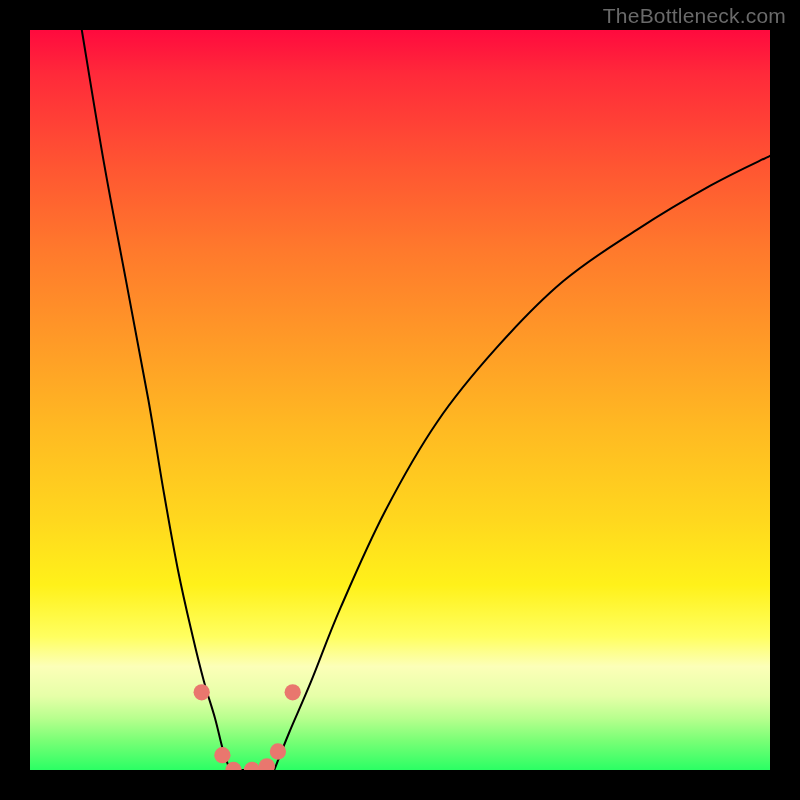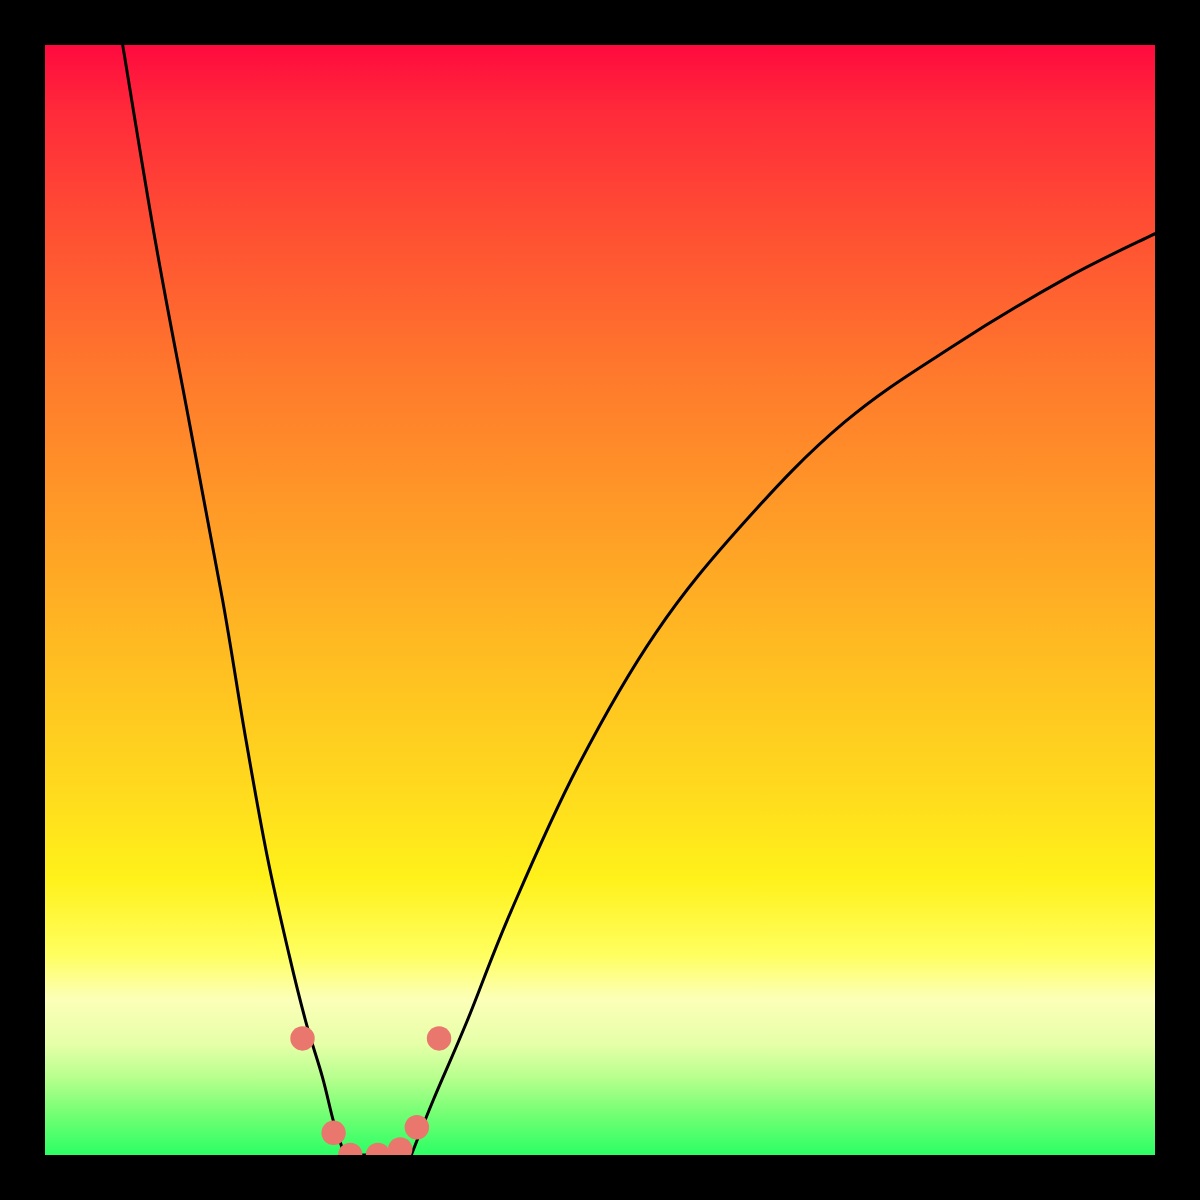--- a/index.html
+++ b/index.html
@@ -54,20 +54,21 @@
     left: 0;
     top: 0;
     width: 740px;
     height: 740px;
   }
 </style>
 </head>
 <body>
 
 <div class="outer">
+  <div class="watermark">TheBottleneck.com</div>
   <div class="plot">
     <svg class="curve" viewBox="0 0 740 740" preserveAspectRatio="none">
       <g id="series-group">
           <path d="M 51.800000000000004 0 C 55.79600000000001 23.976000000000006, 66.008 87.91200000000006, 74 133.20000000000005 C 81.992 178.48800000000003, 88.208 208.97599999999997, 96.2 251.59999999999997 C 104.19200000000001 294.22399999999993, 111.74000000000001 332.704, 118.4 370 C 125.06 407.296, 127.87199999999999 428.164, 133.2 458.8 C 138.528 489.43600000000004, 142.672 513.5600000000001, 148 540.2 C 153.328 566.84, 158.138 586.8199999999999, 162.8 606.8 C 167.46200000000002 626.78, 169.90399999999997 636.548, 173.89999999999998 651.2 C 177.896 665.8520000000001, 181.67 676.2120000000001, 185 688.2 C 188.33 700.188, 189.736 708.476, 192.4 717.8 C 195.06400000000002 727.1239999999999, 198.46800000000002 736.004, 199.8 740" fill="none" stroke="#000000" stroke-width="2" stroke-linecap="round"></path>
           <path d="M 244.20000000000002 740 C 246.864 733.34, 252.34 718.984, 259 703 C 265.65999999999997 687.016, 271.876 673.844, 281.2 651.2 C 290.524 628.556, 297.48 607.836, 310.8 577.2 C 324.12 546.5640000000001, 337.88399999999996 514.3, 355.2 481 C 372.516 447.7, 387.02000000000004 421.504, 407.00000000000006 392.20000000000005 C 426.9800000000001 362.8960000000001, 443.556 343.50800000000004, 466.2 318.20000000000005 C 488.844 292.89200000000005, 507.49199999999996 272.912, 532.8 251.59999999999997 C 558.108 230.28799999999998, 580.16 217.11600000000007, 606.8 199.80000000000007 C 633.4399999999999 182.48400000000007, 656.8240000000001 168.71999999999997, 680.8000000000001 155.39999999999998 C 704.7760000000001 142.07999999999998, 729.344 131.12800000000004, 740 125.80000000000007" fill="none" stroke="#000000" stroke-width="2" stroke-linecap="round"></path>
           <path d="M 199.8 740 C 207.792 740, 236.20800000000003 740, 244.20000000000002 740" fill="none" stroke="#000000" stroke-width="2" stroke-linecap="round"></path>
         </g>
       <g id="marker-group">
           <circle cx="171.67999999999998" cy="662.3" r="8.14" fill="#e9776e"></circle>
           <circle cx="192.4" cy="725.2" r="8.14" fill="#e9776e"></circle>

